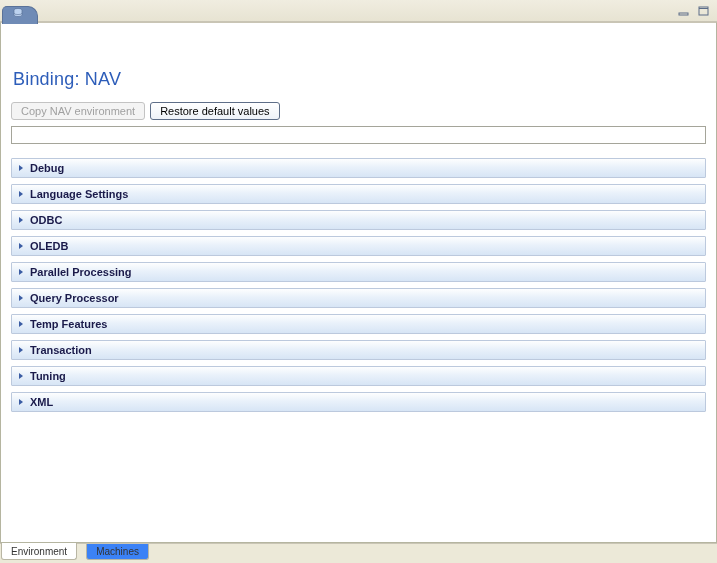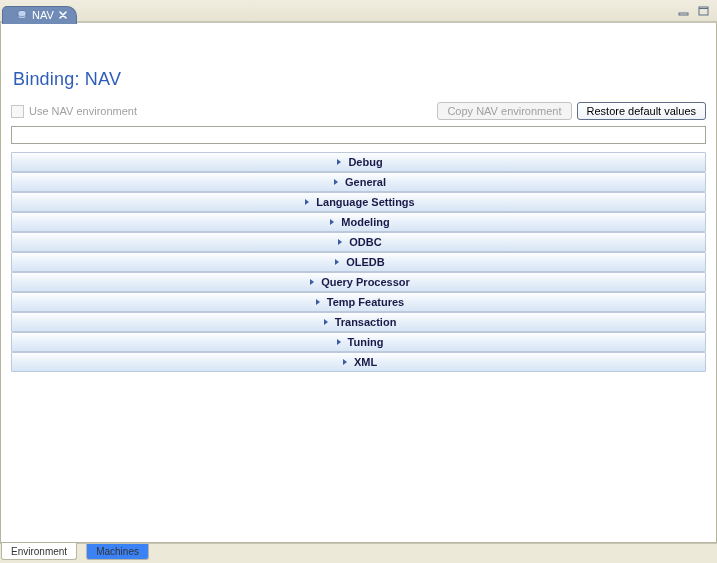--- a/index.html
+++ b/index.html
@@ -14,27 +14,28 @@
     border-bottom: 1px solid #c9c5b5;
     display: flex; align-items: center; justify-content: space-between;
     position: relative;
   }
   .tab-area { display: flex; align-items: flex-end; height: 22px; padding-left: 2px; }
   .tab {
     background: #6f8bb6;
     color: #ffffff;
     display: inline-flex; align-items: center;
     height: 18px;
-    padding: 0 8px 0 13px;
+    padding: 0 8px 0 4px;
     border-top-left-radius: 5px;
     border-top-right-radius: 10px;
     border: 1px solid #5a7299; border-bottom: none;
     gap: 4px;
     position: relative;
     top: 2px;
+    flex-direction: column;
   }
   .tab-icon {
     width: 12px; height: 12px;
     display: inline-flex; align-items: center; justify-content: center;
   }
   .tab-icon svg { display: block; }
   .tab-label { font-size: 11px; font-weight: normal; }
   .tab-close { width: 10px; height: 10px; display: inline-flex; align-items: center; justify-content: center; cursor: pointer; }
   .tab-close svg { display: block; }
 
@@ -85,28 +86,28 @@
     font-size: 11px;
   }
 
   .sections {
     flex: 1;
     overflow-y: auto;
     padding: 0 10px 8px 10px;
     min-height: 0;
   }
   .section {
+    margin-top: 6px;
     border: 1px solid #bcc9dd;
     background: linear-gradient(to bottom, #fdfefe 0%, #e9f1fa 45%, #d7e5f5 100%);
     height: 20px;
     display: flex; align-items: center;
     padding: 0 4px;
     cursor: pointer;
     border-radius: 1px;
-    justify-content: center;
   }
   .section .arrow { width: 10px; height: 10px; display: inline-flex; align-items: center; justify-content: center; margin-right: 4px; }
   .section .arrow svg { display:block; }
   .section-label { font-weight: bold; color: #1a1a4a; font-size: 11px; }
 
   .bottom-tabs {
     height: 20px;
     background: #ece9d8;
     display: flex; align-items: flex-start;
     border-top: 1px solid #c9c5b5;
@@ -167,24 +168,20 @@
         </svg>
       </span>
     </div>
   </div>
 
   <div class="content-outer">
 
     <div class="heading">Binding: NAV</div>
 
     <div class="top-row">
-      <div class="checkbox-wrap disabled">
-        <span class="checkbox-box"></span>
-        <span>Use NAV environment</span>
-      </div>
       <div class="button-row">
         <button class="app" disabled="">Copy NAV environment</button>
         <button class="app">Restore default values</button>
       </div>
     </div>
 
     <div class="search-box-wrap">
       <input type="text" class="search-box" style="">
     </div>
 
@@ -196,53 +193,45 @@
             </svg>
           </span>
           <span class="section-label">Debug</span>
         </div>
         <div class="section">
           <span class="arrow">
             <svg width="8" height="8" viewBox="0 0 8 8">
               <path d="M2 1 L6 4 L2 7 Z" fill="#3a5ca3"></path>
             </svg>
           </span>
-          <span class="section-label">General</span>
-        </div>
-        <div class="section">
-          <span class="arrow">
-            <svg width="8" height="8" viewBox="0 0 8 8">
-              <path d="M2 1 L6 4 L2 7 Z" fill="#3a5ca3"></path>
-            </svg>
-          </span>
           <span class="section-label">Language Settings</span>
         </div>
         <div class="section">
           <span class="arrow">
             <svg width="8" height="8" viewBox="0 0 8 8">
               <path d="M2 1 L6 4 L2 7 Z" fill="#3a5ca3"></path>
             </svg>
           </span>
-          <span class="section-label">Modeling</span>
-        </div>
-        <div class="section">
-          <span class="arrow">
-            <svg width="8" height="8" viewBox="0 0 8 8">
-              <path d="M2 1 L6 4 L2 7 Z" fill="#3a5ca3"></path>
-            </svg>
-          </span>
           <span class="section-label">ODBC</span>
         </div>
         <div class="section">
           <span class="arrow">
             <svg width="8" height="8" viewBox="0 0 8 8">
               <path d="M2 1 L6 4 L2 7 Z" fill="#3a5ca3"></path>
             </svg>
           </span>
           <span class="section-label">OLEDB</span>
+        </div>
+        <div class="section">
+          <span class="arrow">
+            <svg width="8" height="8" viewBox="0 0 8 8">
+              <path d="M2 1 L6 4 L2 7 Z" fill="#3a5ca3"></path>
+            </svg>
+          </span>
+          <span class="section-label">Parallel Processing</span>
         </div>
         <div class="section">
           <span class="arrow">
             <svg width="8" height="8" viewBox="0 0 8 8">
               <path d="M2 1 L6 4 L2 7 Z" fill="#3a5ca3"></path>
             </svg>
           </span>
           <span class="section-label">Query Processor</span>
         </div>
         <div class="section">

